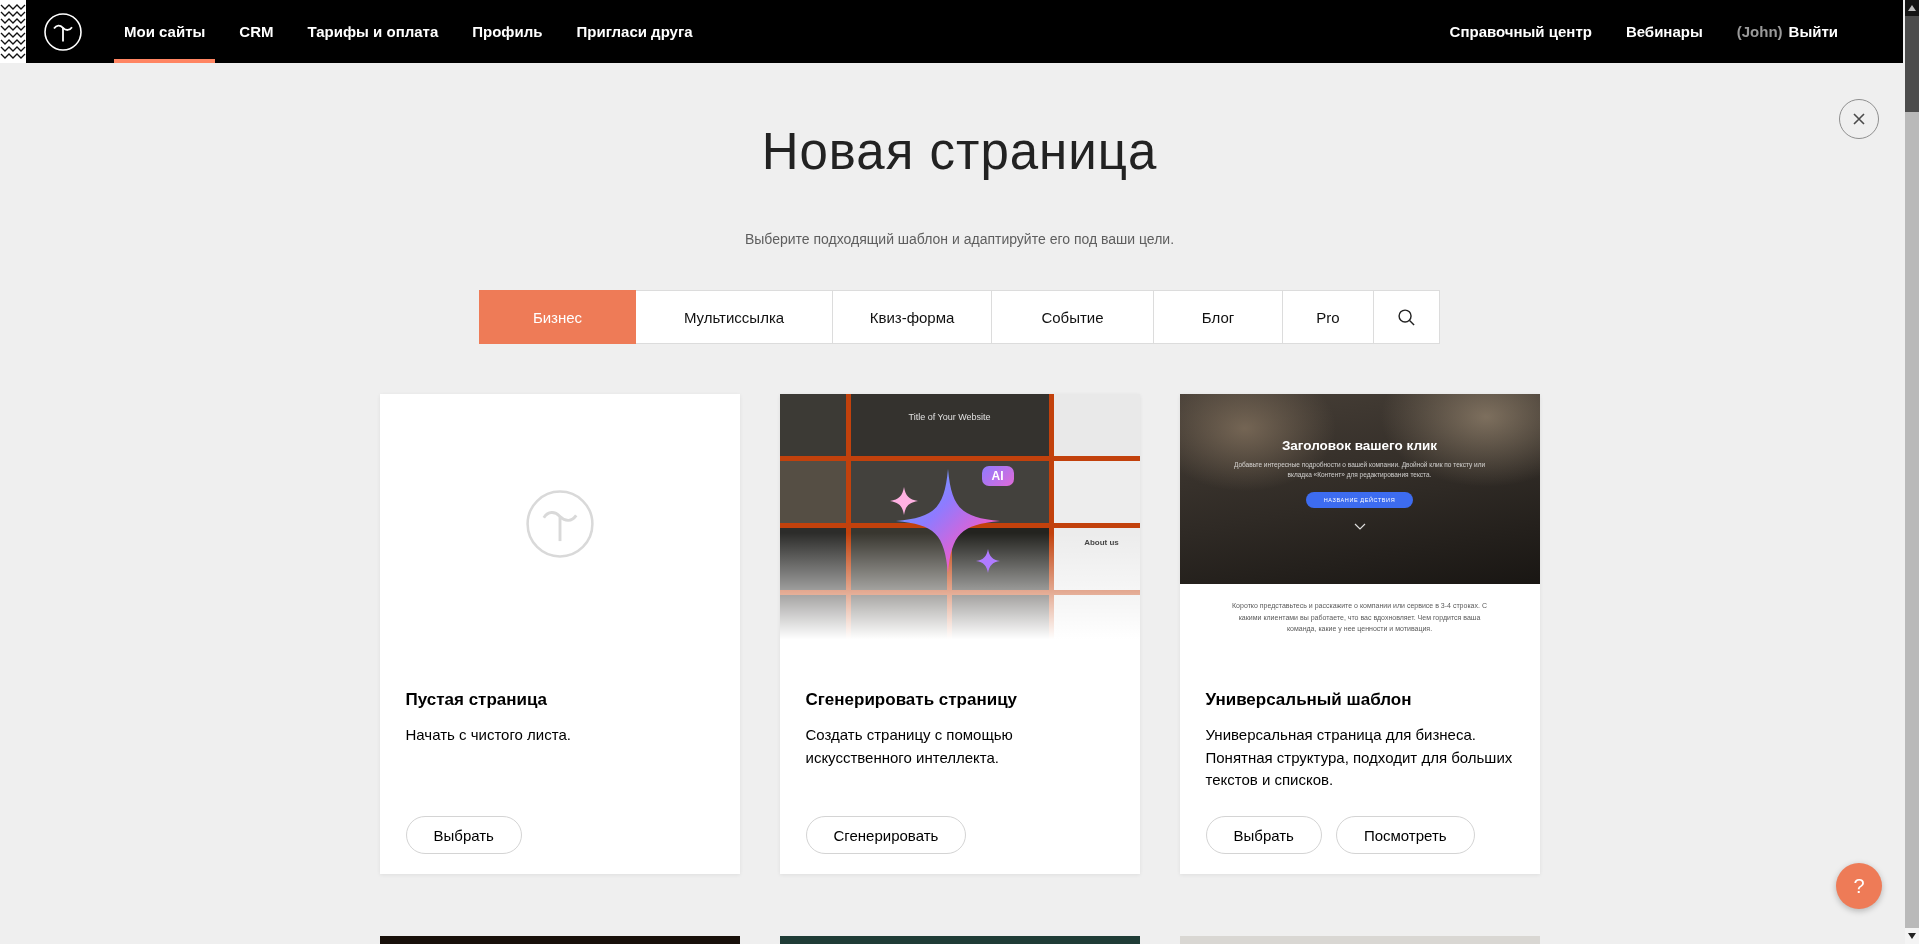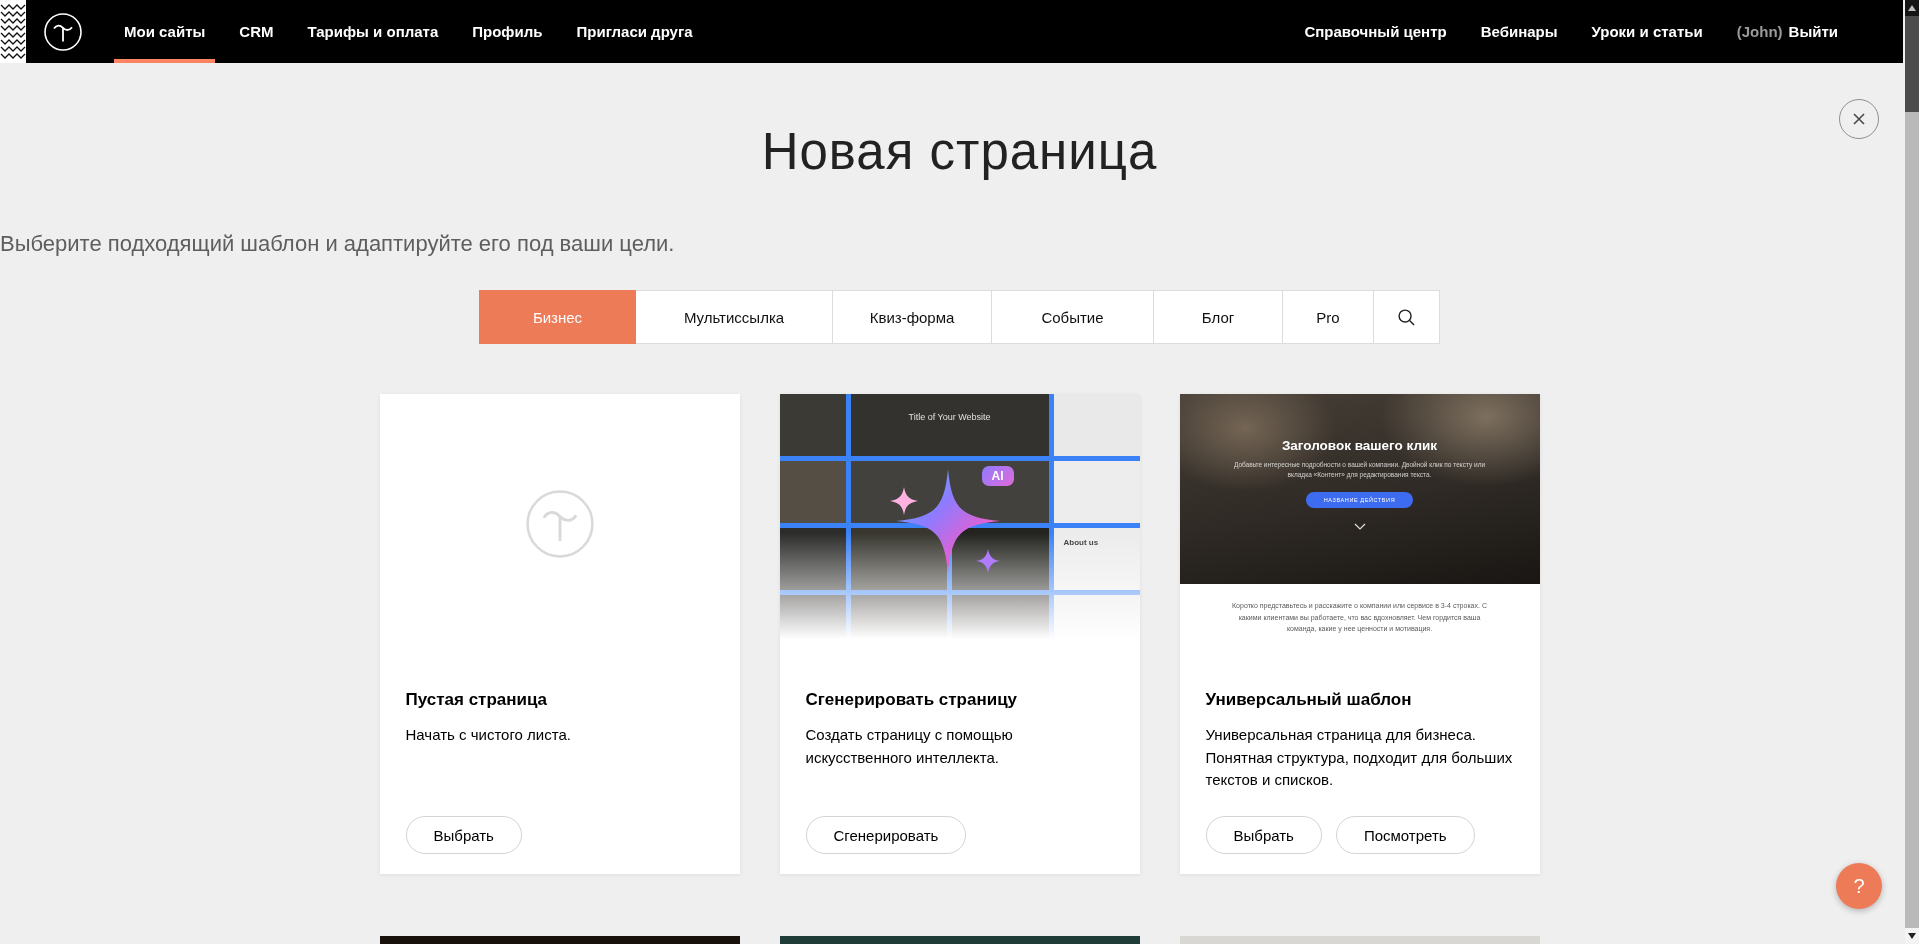--- a/index.html
+++ b/index.html
@@ -13,42 +13,42 @@
   .logo { align-self:center; margin-left:17px; width:40px; height:40px; flex:0 0 auto; cursor:pointer; }
   .nav-group { display:flex; align-items:stretch; margin-left:24px; }
   .nav-item { display:flex; align-items:center; gap:6px; padding:0 17px; color:#fff; font-size:15px; font-weight:700; position:relative; cursor:pointer; white-space:nowrap; }
   .nav-item.active::after { content:""; position:absolute; left:7px; right:7px; bottom:0; height:4px; background:#ff8562; }
   .nav-right { margin-left:auto; display:flex; align-items:stretch; margin-right:48px; }
   .user-prefix { color:#9a9a9a; font-weight:700; font-size:15px; }
 
   
   .close-btn { position:absolute; top:99px; left:1839px; width:40px; height:40px; border-radius:50%; border:1.5px solid #8f8f8f; background:transparent; display:flex; align-items:center; justify-content:center; cursor:pointer; z-index:6; }
   .page-title { position:absolute; top:122px; left:0; width:100%; text-align:center; font-size:51px; font-weight:200; color:#222; letter-spacing:1px; }
-  .page-subtitle { position:absolute; top:231px; left:0; width:100%; font-size:22px; font-weight:400; color:#5e5e5e; }
+  .page-subtitle { position:absolute; top:231px; left:0; width:100%; text-align:center; font-size:14px; font-weight:400; color:#5e5e5e; }
 
   
   .tabs { position:absolute; top:290px; left:0; width:100%; display:flex; justify-content:center; }
   .tab { height:54px; background:#fff; border:1px solid #dcdcdc; margin-left:-1px; font-size:15px; color:#111; display:flex; align-items:center; justify-content:center; cursor:pointer; font-family:inherit; position:relative; }
   .tab:first-child { margin-left:0; }
   .tab.active { background:#ee7b57; border-color:#ee7b57; color:#fff; z-index:1; }
 
   
   .cards { position:absolute; top:394px; left:50%; transform:translateX(-50%); display:flex; gap:40px; }
   .card { position:relative; width:360px; height:480px; background:#fff; box-shadow:0 1px 4px rgba(0,0,0,0.07); }
   .card-preview { height:264px; position:relative; overflow:hidden; cursor:pointer; }
   .blank-preview { display:flex; align-items:flex-start; justify-content:center; background:#fff; }
   .blank-preview svg { margin-top:94px; }
   .card-body { padding:32px 26px 0; }
   .card-title { font-size:17px; font-weight:700; color:#000; }
   .card-desc { font-size:15px; line-height:1.5; margin-top:14px; color:#000; }
   .card-footer { position:absolute; left:26px; bottom:20px; display:flex; gap:14px; }
   .pill-btn { height:38px; padding:8px 27px; border-radius:19px; border:1px solid #d4d4d4; background:#fff; font-size:15px; color:#000; cursor:pointer; font-family:inherit; display:flex; align-items:center; white-space:nowrap; }
 
   
-  .collage { background:#3b82f6; display:grid; grid-template-columns:66px 1fr 1fr 86px; grid-template-rows:repeat(5,62px); gap:5px; }
+  .collage { background:#c2410c; display:grid; grid-template-columns:66px 1fr 1fr 86px; grid-template-rows:repeat(5,62px); gap:5px;text-align:center; }
   .tile { background:#333; }
   .t-title { grid-column:2/4; background:#34322e; display:flex; justify-content:center; align-items:flex-start; padding-top:18px; color:rgba(255,255,255,0.85); font-size:9px; }
   .t-light { background:#e9e9e9; }
   .t-about { background:#ececec; color:#333; font-size:8px; font-weight:700; padding:10px 0 0 10px; }
   .fade { position:absolute; left:0; right:0; bottom:0; height:125px; background:linear-gradient(to bottom, rgba(255,255,255,0), #fff 85%); }
   .sparkle { position:absolute; left:168px; top:129px; transform:translate(-50%,-50%); }
   .ai-badge { position:absolute; left:202px; top:72px; padding:3px 10px; border-radius:7px; background:linear-gradient(135deg,#8f7bff 0%, #e06ad8 100%); color:#fff; font-size:12px; font-weight:700; }
 
   
   .hero { height:190px; display:flex; flex-direction:column; align-items:center; color:#fff;
@@ -110,21 +110,20 @@
     <nav class="nav-group">
       <a class="nav-item active">Мои сайты</a>
       <a class="nav-item">CRM</a>
       <a class="nav-item">Тарифы и оплата</a>
       <a class="nav-item">Профиль</a>
       <a class="nav-item">Пригласи друга</a>
     </nav>
     <nav class="nav-group nav-right">
       <a class="nav-item">Справочный центр</a>
       <a class="nav-item">Вебинары</a>
-      <a class="nav-item">Уроки и статьи</a>
       <a class="nav-item">
         <span class="user-prefix">(John)</span>
         <span>Выйти</span>
       </a>
     </nav>
   </header>
 
   <button class="close-btn">
     <svg width="16" height="16" viewBox="0 0 16 16">
       <path d="M3 3 L13 13 M13 3 L3 13" stroke="#4a4a4a" stroke-width="1.6" fill="none"></path>

